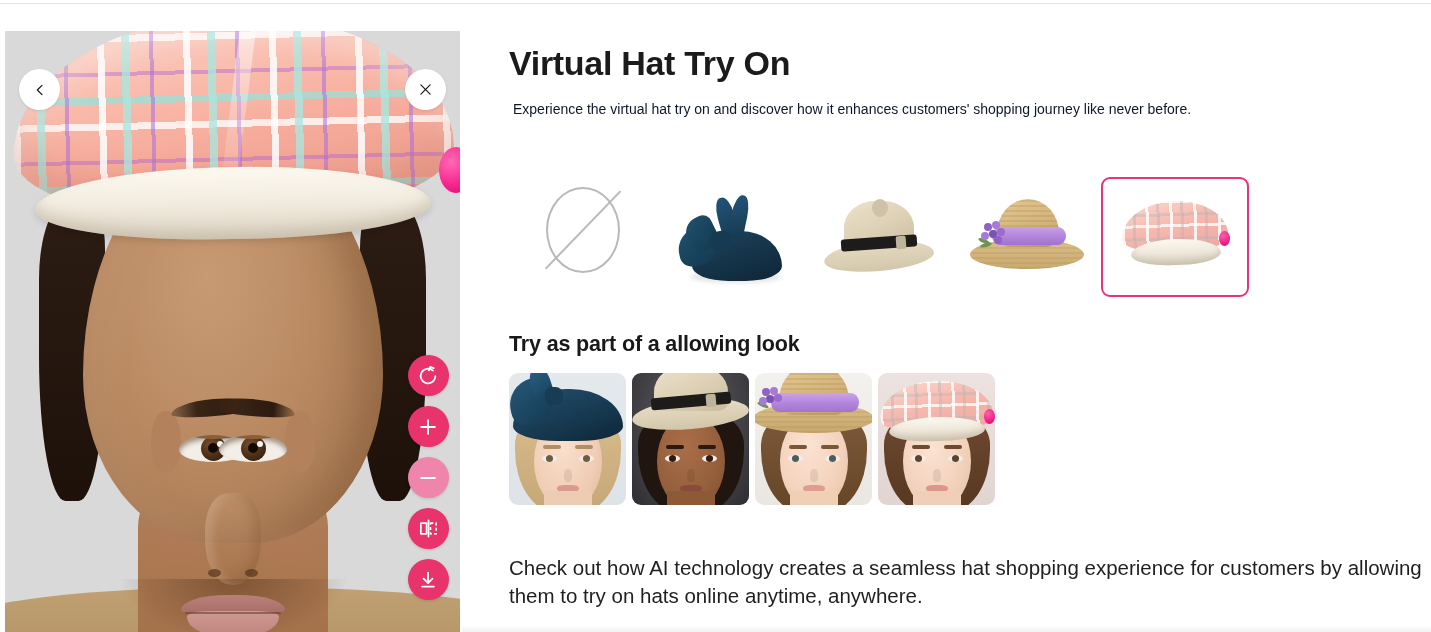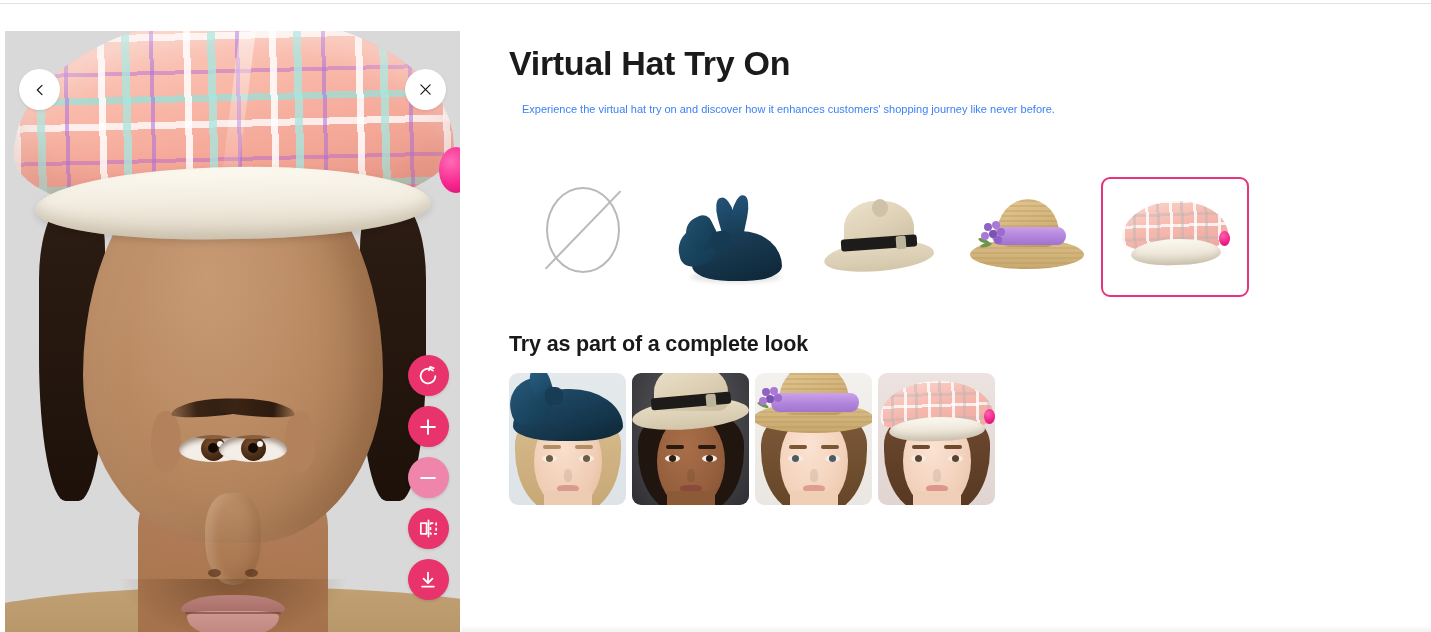--- a/index.html
+++ b/index.html
@@ -333,24 +333,24 @@
     margin: 0;
     font-size: 34px;
     line-height: 42px;
     font-weight: 700;
     color: #1b1b1b;
     letter-spacing: -.3px;
     padding-top: 11px;
   }
 
   #intro-text {
-    margin: 13px 0 0 13px;
-    font-size: 11px;
+    margin: 13px 0 0 4px;
+    font-size: 14px;
     line-height: 24px;
-    color: #3b82f6;
+    color: #0f172a;
     max-width: 905px;
   }
 
   
   #hat-selector {
     position: absolute;
     left: 0; top: 146px;
     display: flex;
     align-items: center;
     gap: 0px;
@@ -757,21 +757,21 @@
         <div class="hat-thumb">
           <div class="plaidcap">
             <div class="pc-crown"></div>
             <div class="pc-brim"></div>
             <div class="pc-button"></div>
           </div>
         </div>
       </div>
     </div>
 
-    <h2 id="look-heading">Try as part of a complete look</h2>
+    <h2 id="look-heading">Try as part of a allowing look</h2>
 
     <div id="look-list">
 
       <div class="look-card">
         <div class="mini-bg" style="background:linear-gradient(180deg,#e4e9ec 0%,#dde3e7 100%)"></div>
         <div class="mini-hair" style="background:linear-gradient(180deg,#d9bd8e 0%,#c6a675 100%)"></div>
         <div class="mini-face" style="background:radial-gradient(ellipse at 42% 34%,#fae0cd 0%,#f0cdb4 60%,#e3b99d 100%)">
           <div class="mini-brow" style="left:9px;background:#b18e66"></div>
           <div class="mini-brow" style="right:9px;background:#b18e66"></div>
           <div class="mini-eye" style="left:8px">
@@ -856,16 +856,17 @@
           <div class="mini-nose"></div>
           <div class="mini-mouth" style="background:#dd958c"></div>
         </div>
         <div class="mini-neck" style="background:#efcfb8"></div>
         <div style="position:absolute;left:2px;top:8px;width:113px;height:50px;border-radius:52% 52% 40% 40%/74% 74% 26% 26%;transform:rotate(-2deg);background:repeating-linear-gradient(90deg,rgba(255,255,255,.82) 0 3px,rgba(255,255,255,0) 3px 11px,rgba(180,180,180,.42) 11px 14px,rgba(180,180,180,0) 14px 24px),repeating-linear-gradient(0deg,rgba(255,255,255,.78) 0 3px,rgba(255,255,255,0) 3px 11px,rgba(180,180,180,.38) 11px 14px,rgba(180,180,180,0) 14px 24px),linear-gradient(165deg,#fbd9d2 0%,#f6b8ae 48%,#eda79d 100%)"></div>
         <div style="position:absolute;left:11px;top:44px;width:96px;height:24px;border-radius:50% 50% 44% 44%/56% 56% 44% 44%;transform:rotate(-2deg);background:linear-gradient(180deg,#fdfaf1 0%,#eee7da 55%,#d9d0be 100%);box-shadow:inset 0 -4px 7px rgba(150,135,110,.25)"></div>
         <div style="position:absolute;right:0px;top:36px;width:11px;height:15px;border-radius:50%;background:radial-gradient(circle at 35% 30%,#ff5fae 0%,#ee1b86 65%,#cc0a6d 100%)"></div>
       </div>
     </div>
 
+    <p id="outro-text">Check out how AI technology creates a seamless hat shopping experience for customers by allowing them to try on hats online anytime, anywhere.</p>
   </div>
 
   <div class="bottom-fade"></div>
 </div>
 
 </body></html>

